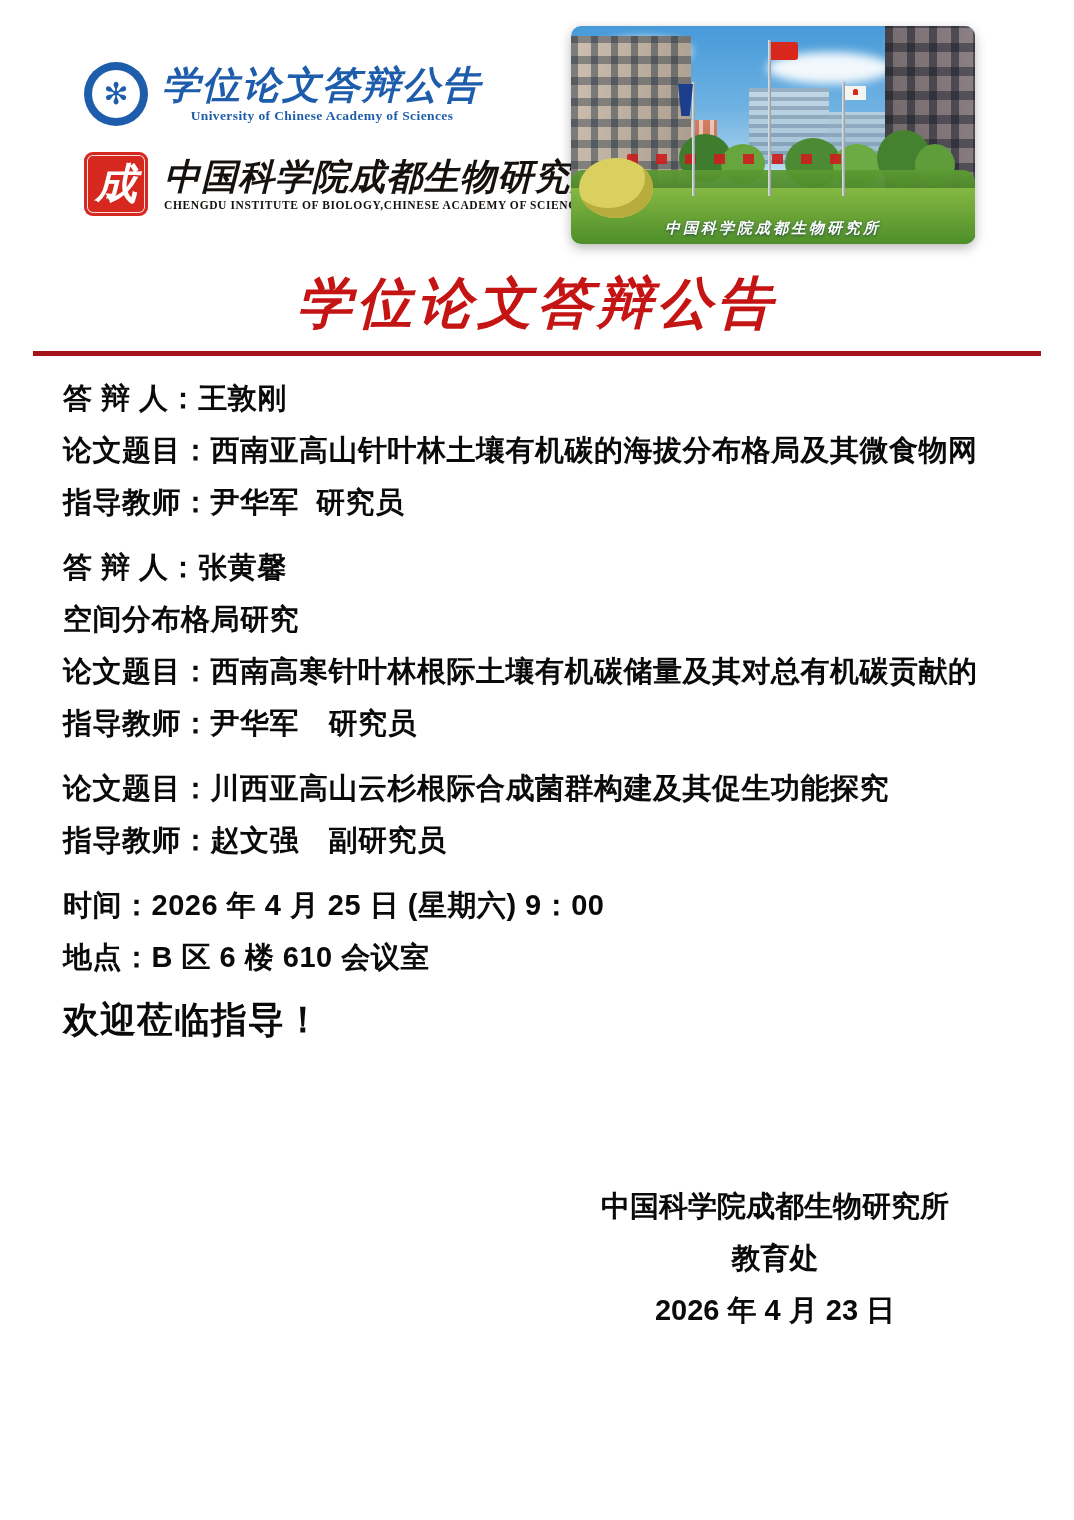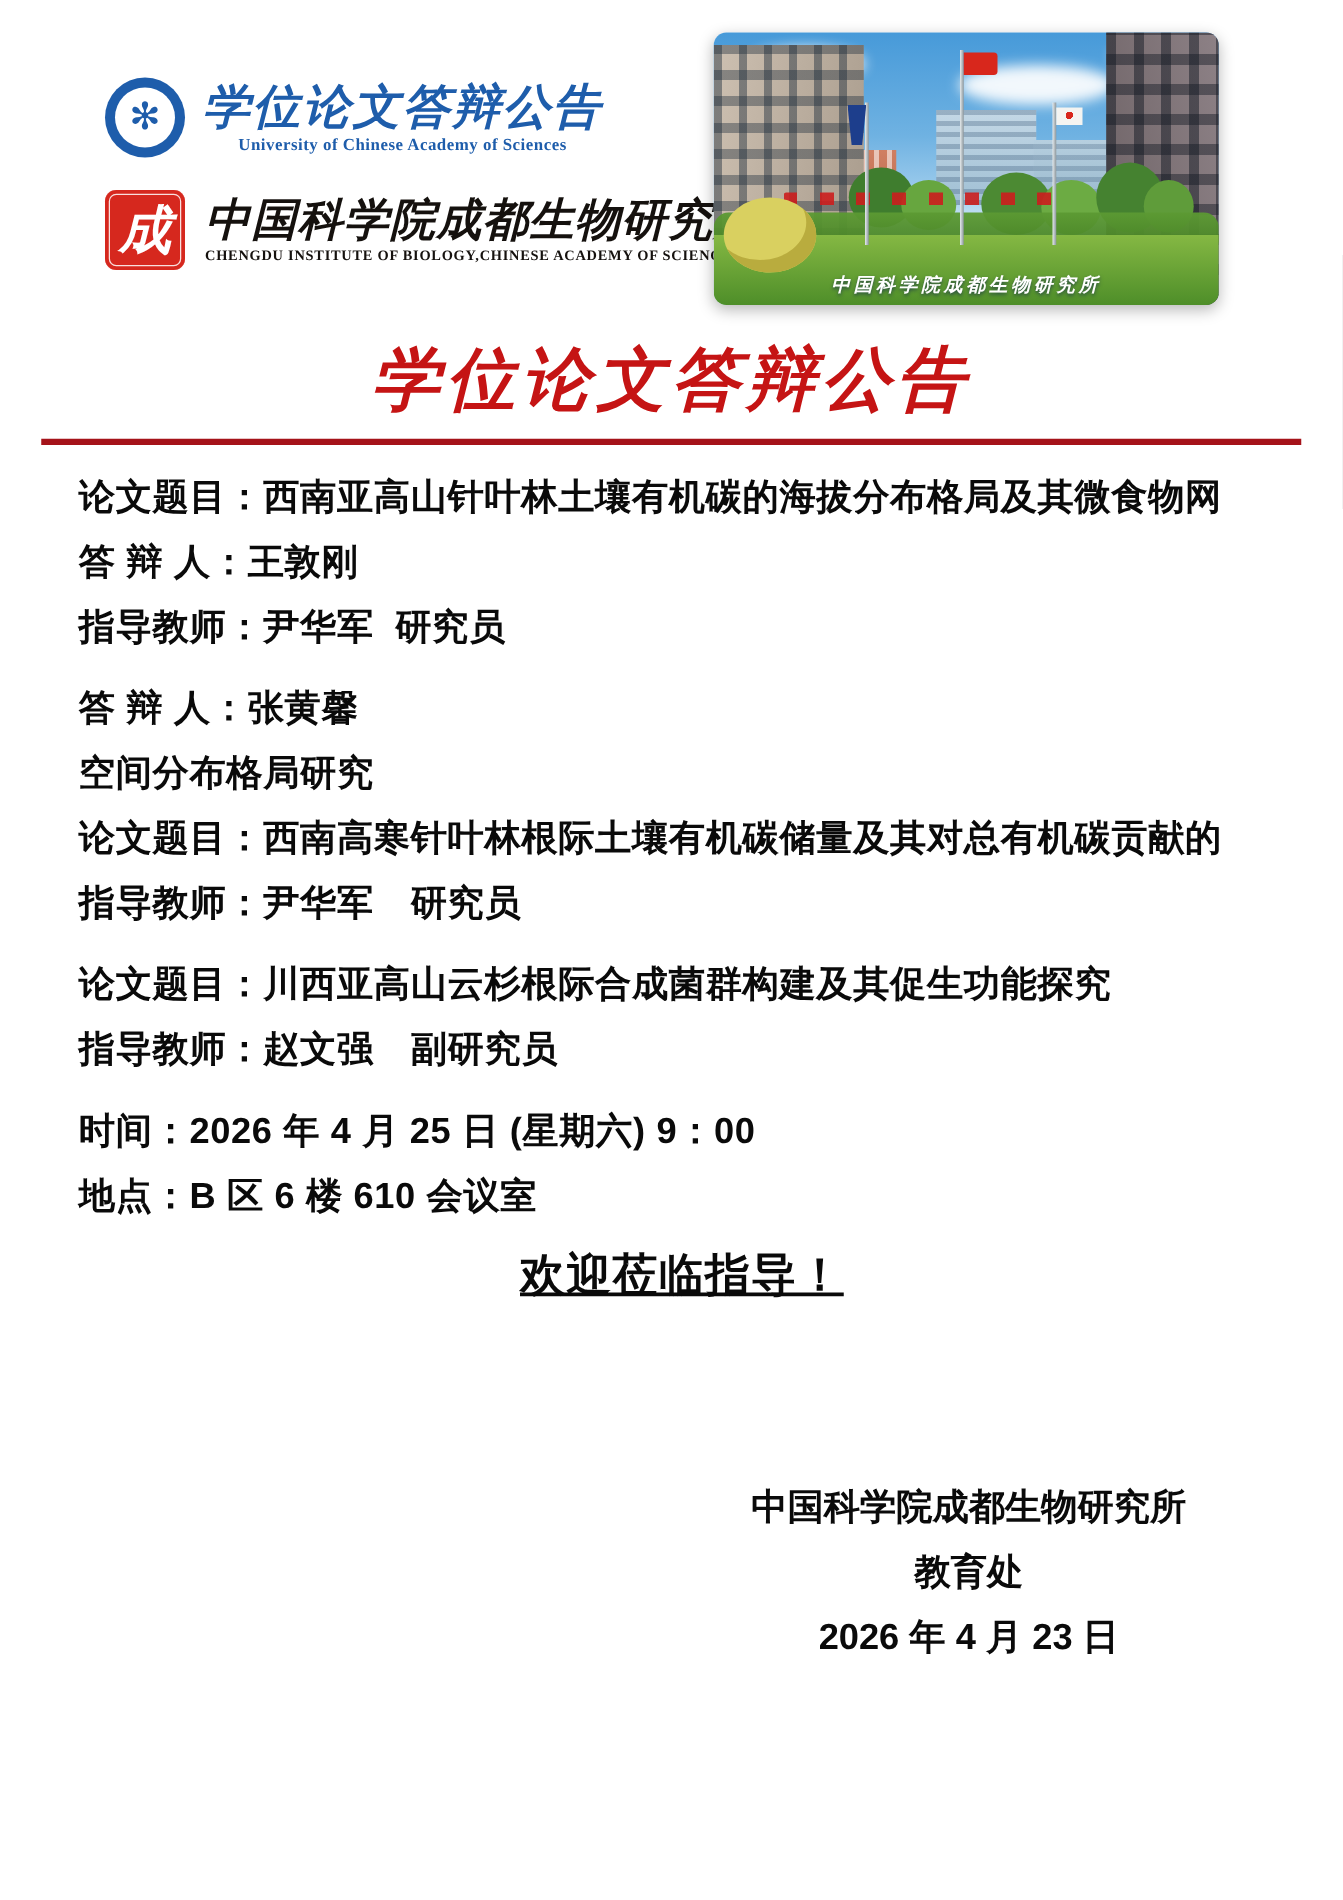--- a/index.html
+++ b/index.html
@@ -137,22 +137,22 @@
   .rule { position:absolute; left:33px; top:351px; width:1008px; height:5px; background:#a5131a; }
 
   
   .body { position:absolute; left:63px; top:372px; width:965px; }
   .bodyline {
     font-size:29px; font-weight:bold; line-height:52px;
     white-space:pre-wrap; letter-spacing:0.5px; color:#0a0a0a;
   }
   .section + .section { margin-top:13px; }
   .welcome {
-    margin-top:7px; text-align:center;
-    font-size:36px; font-weight:bold; line-height:60px; letter-spacing:1px; color:#0a0a0a;text-decoration:underline;
+    margin-top:7px; text-align:left;
+    font-size:36px; font-weight:bold; line-height:60px; letter-spacing:1px; color:#0a0a0a;
   }
 
   
   .signature { position:absolute; left:575px; top:1180px; width:400px; text-align:center; }
   .signature p { font-size:29px; font-weight:bold; line-height:52px; white-space:pre-wrap; color:#0a0a0a; }
 </style>
 </head>
 <body>
 
 <div class="page">
@@ -204,22 +204,22 @@
     <div class="flag-white"></div>
     <div class="photo-caption">中国科学院成都生物研究所</div>
   </div>
 
   <h1 class="title">学位论文答辩公告</h1>
   <div class="rule"></div>
 
   <div class="body">
 
     <div class="section">
+      <p class="bodyline"><span>答 辩 人：</span><span>王敦刚</span></p>
       <p class="bodyline"><span>论文题目：</span><span>西南亚高山针叶林土壤有机碳的海拔分布格局及其微食物网</span></p>
-      <p class="bodyline"><span>答 辩 人：</span><span>王敦刚</span></p>
       <p class="bodyline"><span>指导教师：</span><span>尹华军  研究员</span></p>
     </div>
 
     <div class="section">
       <p class="bodyline"><span>答 辩 人：</span><span>张黄馨</span></p>
       <p class="bodyline">空间分布格局研究</p>
       <p class="bodyline"><span>论文题目：</span><span>西南高寒针叶林根际土壤有机碳储量及其对总有机碳贡献的</span></p>
       <p class="bodyline"><span>指导教师：</span><span>尹华军　研究员</span></p>
     </div>
 

